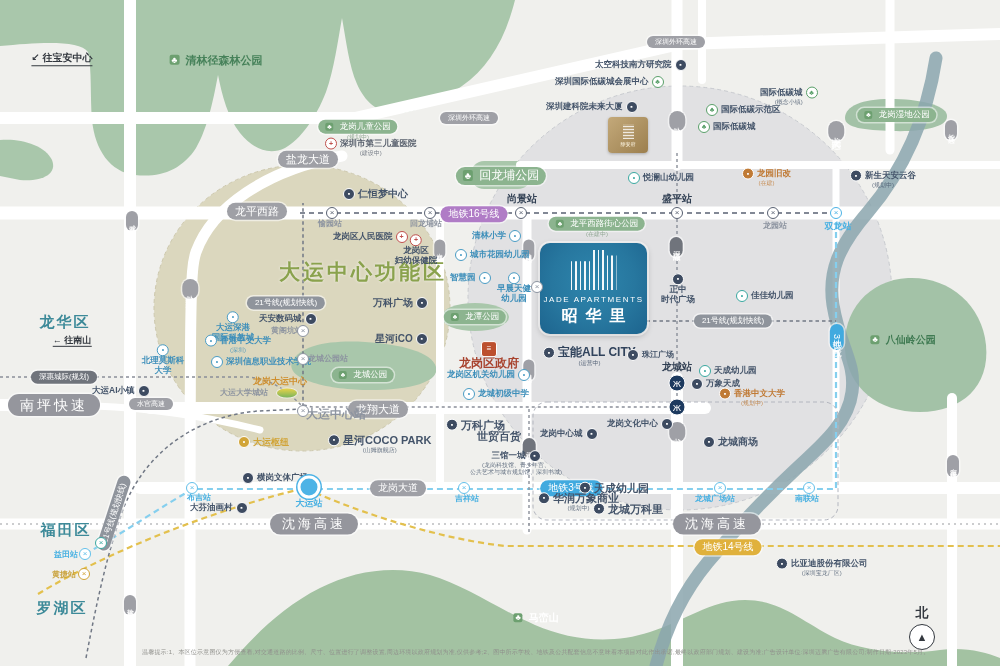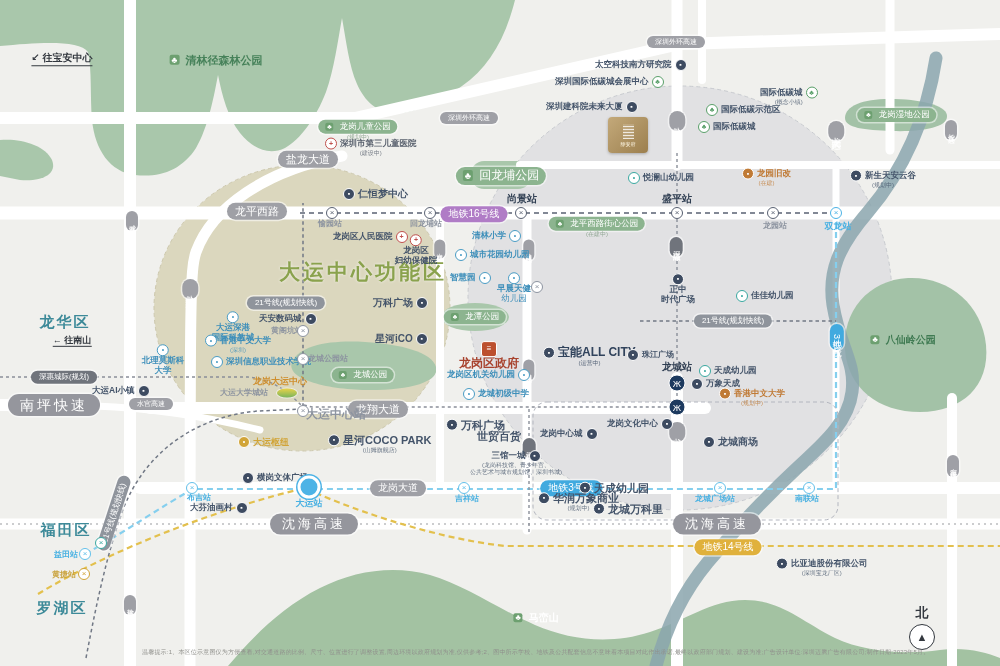--- a/index.html
+++ b/index.html
@@ -109,20 +109,25 @@
       <path d="M38,594 C110,550 220,508 305,488 C340,505 430,538 505,546 H1000" stroke="#e3c04d" stroke-width="2.2" stroke-dasharray="6 4"></path>
       <path d="M86,658 C98,595 108,552 122,512 C146,448 200,416 258,411 L303,409 V203" stroke="#717885" stroke-width="1.5" stroke-dasharray="3.5 3"></path>
       <path d="M640,321 H836" stroke="#717885" stroke-width="1.5" stroke-dasharray="3.5 3"></path>
       <path d="M0,377 H248 C272,379 288,392 300,404 L312,407 H677" stroke="#8a8f99" stroke-width="1.4" stroke-dasharray="3 3"></path>
       <path d="M677,408 V152" stroke="#8a8f99" stroke-width="1.4" stroke-dasharray="3 3"></path>
       <path d="M529,409 V532" stroke="#8a8f99" stroke-width="1.4" stroke-dasharray="3 3"></path>
       <rect x="533" y="402" width="305" height="118" rx="14" stroke="#b3b6bf" stroke-dasharray="4 3"></rect>
     </g>
   </svg>
 
+  <div id="jade">
+    <div class="bld"></div>
+    <div class="en">JADE APARTMENTS</div>
+    <div class="cn">昭华里</div>
+  </div>
 
   <div id="gold">
     <div class="bld"></div>
     <div class="nm">静安府</div>
   </div>
 
   <div id="compass">
     <div class="n">北</div>
     <div class="dial">▲</div>
   </div>
@@ -311,21 +316,21 @@
     </div>
     <div class="lbl col lft" style="left: 450px; top: 278px;">
       <div class="row">
         <span style="font-size: 8.5px; color: rgb(62, 143, 186); font-weight: 600;">智慧园</span>
         <div class="ic ic-edu">•</div>
       </div>
     </div>
     <div class="lbl col ctr" style="left: 514px; top: 288px;">
       <div class="ic ic-edu">•</div>
       <div style="font-size: 8.5px; color: rgb(62, 143, 186); font-weight: 600; text-align: center;">早晨天健</div>
-      <div style="font-size: 8.5px; color: rgb(62, 143, 186); font-weight: 400; text-align: center;">幼儿园</div>
+      <div style="font-size: 8.5px; color: rgb(62, 143, 186); font-weight: 700; text-align: center;">幼儿园</div>
     </div>
     <div class="lbl col lft" style="left: 373px; top: 303px;">
       <div class="row">
         <span style="font-size: 10px; color: rgb(68, 84, 106); font-weight: 600;">万科广场</span>
         <div class="ic ic-biz">▪</div>
       </div>
     </div>
     <div class="lbl col lft" style="left: 375px; top: 339px;">
       <div class="row">
         <span style="font-size: 10px; color: rgb(68, 84, 106); font-weight: 600;">星河iCO</span>

